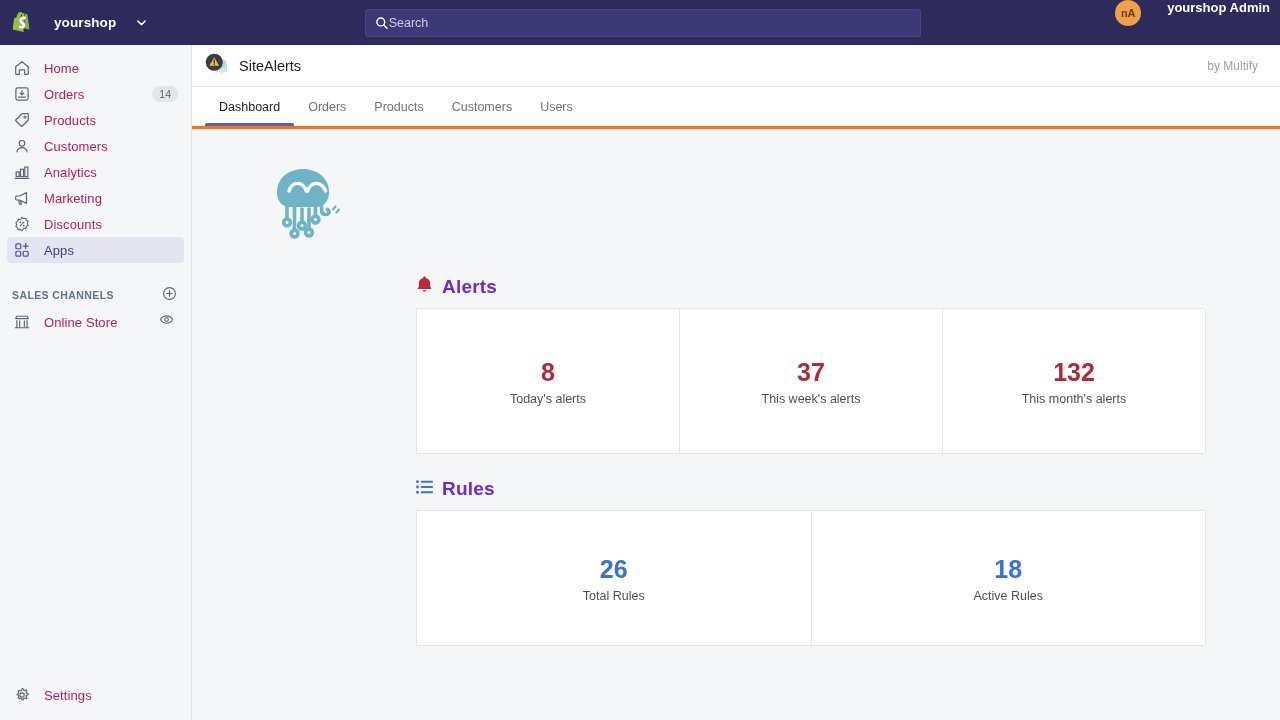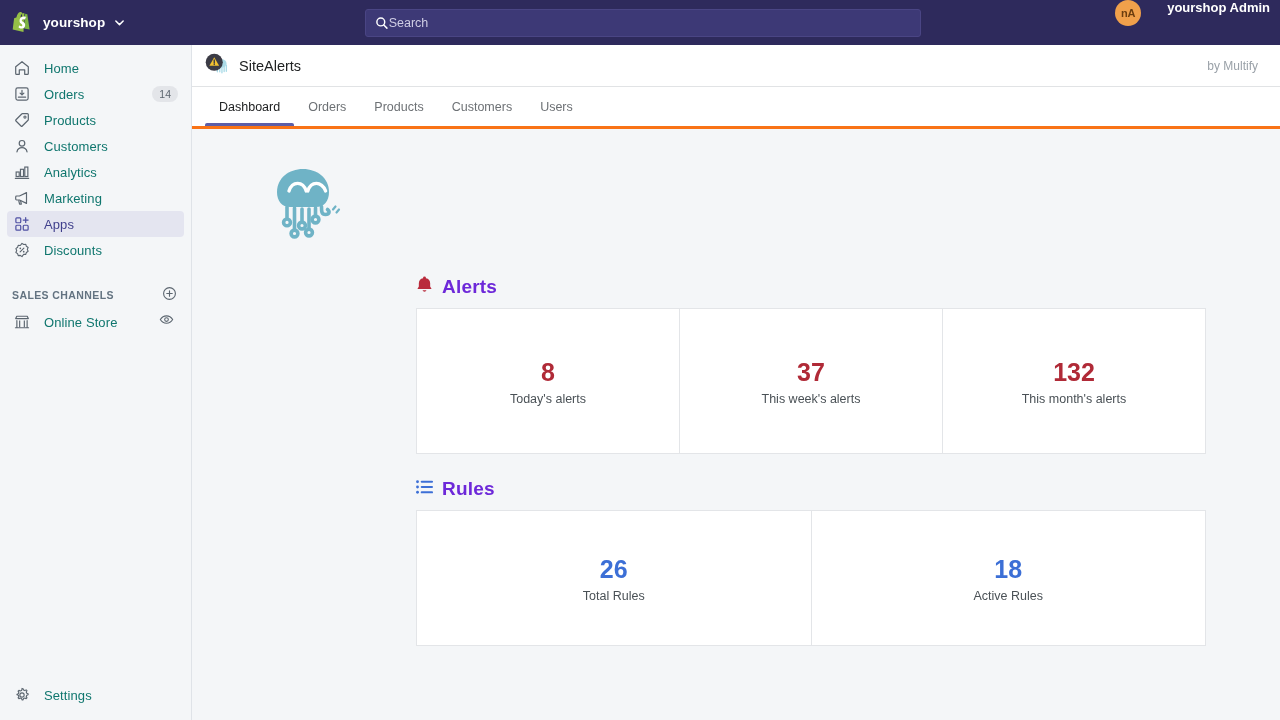--- a/index.html
+++ b/index.html
@@ -13,21 +13,21 @@
 
   
   .topbar {
     position: absolute; top: 0; left: 0;
     width: 1280px; height: 45px;
     background: #2e2a5c;
     display: flex; align-items: center;
   }
   .topbar-left {
     width: 192px; height: 45px;
-    display: flex; align-items: center; gap: 9px;
+    display: flex; align-items: center; gap: 20px;
     padding-left: 12px;
   }
   .shopify-logo {
     width: 22px; height: 24px; flex: 0 0 auto;
     display: block;
   }
   .shop-name {
     color: #ffffff; font-size: 13.5px; font-weight: bold;
     letter-spacing: .1px;
   }
@@ -76,21 +76,21 @@
     border-radius: 4px;
     gap: 12px; cursor: pointer;
     position: relative;
   }
   .nav-item.selected { background: #e4e5f0; }
   .nav-icon {
     width: 20px; height: 20px; flex: 0 0 20px;
     display: flex; align-items: center; justify-content: center;
   }
   .nav-label {
-    font-size: 13px; color: #0f766e; letter-spacing: .1px;
+    font-size: 13px; color: #be185d; letter-spacing: .1px;
   }
   .nav-item.selected .nav-label { color: #3f3f8c; font-weight: normal; }
   .badge {
     position: absolute; right: 6px;
     background: #e3e5e9; color: #5c6670;
     font-size: 10.5px; border-radius: 9px;
     padding: 2px 7px; line-height: 12px;
   }
   .section-head {
     display: flex; align-items: center; justify-content: space-between;
@@ -265,42 +265,42 @@
     <div class="nav-item">
       <span class="nav-icon">
         <svg width="18" height="18" viewBox="0 0 20 20">
           <path d="M4 7.8h3.2L15 4v12l-7.8-3.8H4a1 1 0 01-1-1V8.8a1 1 0 011-1z" fill="none" stroke="#5c6670" stroke-width="1.3" stroke-linejoin="round"></path>
           <path d="M6.3 12.5l1 4.3h2l-1-4.3" fill="none" stroke="#5c6670" stroke-width="1.3" stroke-linejoin="round"></path>
         </svg>
       </span>
       <span class="nav-label">Marketing</span>
     </div>
 
+    <div class="nav-item">
+      <span class="nav-icon">
+        <svg width="18" height="18" viewBox="0 0 20 20">
+          <path d="M10 2.6l1.9 1.3 2.3-.2.7 2.2 1.9 1.3-.9 2.1.9 2.1-1.9 1.3-.7 2.2-2.3-.2L10 17.4l-1.9-1.4-2.3.2-.7-2.2-1.9-1.3.9-2.1-.9-2.1L5.1 7l.7-2.2 2.3.2z" fill="none" stroke="#5c6670" stroke-width="1.25" stroke-linejoin="round"></path>
+          <path d="M7.9 12.1l4.2-4.2" stroke="#5c6670" stroke-width="1.25" stroke-linecap="round"></path>
+          <circle cx="8.1" cy="8.1" r=".95" fill="#5c6670"></circle>
+          <circle cx="11.9" cy="11.9" r=".95" fill="#5c6670"></circle>
+        </svg>
+      </span>
+      <span class="nav-label">Discounts</span>
+    </div>
+
     <div class="nav-item selected">
       <span class="nav-icon">
         <svg width="18" height="18" viewBox="0 0 20 20">
           <rect x="3.2" y="3.2" width="5.4" height="5.4" rx="1" fill="none" stroke="#4f50a3" stroke-width="1.35"></rect>
           <rect x="3.2" y="11.4" width="5.4" height="5.4" rx="1" fill="none" stroke="#4f50a3" stroke-width="1.35"></rect>
           <rect x="11.4" y="11.4" width="5.4" height="5.4" rx="1" fill="none" stroke="#4f50a3" stroke-width="1.35"></rect>
           <path d="M14.1 3v5.3M11.4 5.6h5.4" stroke="#4f50a3" stroke-width="1.35" stroke-linecap="round"></path>
         </svg>
       </span>
       <span class="nav-label">Apps</span>
-    </div>
-
-    <div class="nav-item">
-      <span class="nav-icon">
-        <svg width="18" height="18" viewBox="0 0 20 20">
-          <path d="M10 2.6l1.9 1.3 2.3-.2.7 2.2 1.9 1.3-.9 2.1.9 2.1-1.9 1.3-.7 2.2-2.3-.2L10 17.4l-1.9-1.4-2.3.2-.7-2.2-1.9-1.3.9-2.1-.9-2.1L5.1 7l.7-2.2 2.3.2z" fill="none" stroke="#5c6670" stroke-width="1.25" stroke-linejoin="round"></path>
-          <path d="M7.9 12.1l4.2-4.2" stroke="#5c6670" stroke-width="1.25" stroke-linecap="round"></path>
-          <circle cx="8.1" cy="8.1" r=".95" fill="#5c6670"></circle>
-          <circle cx="11.9" cy="11.9" r=".95" fill="#5c6670"></circle>
-        </svg>
-      </span>
-      <span class="nav-label">Discounts</span>
     </div>
 
   </div>
 
   <div class="section-head">
     <span class="section-title">SALES CHANNELS</span>
     <span>
       <svg width="15" height="15" viewBox="0 0 18 18">
         <circle cx="9" cy="9" r="7.1" fill="none" stroke="#5c6670" stroke-width="1.35"></circle>
         <path d="M9 5.7v6.6M5.7 9h6.6" stroke="#5c6670" stroke-width="1.35" stroke-linecap="round"></path>

